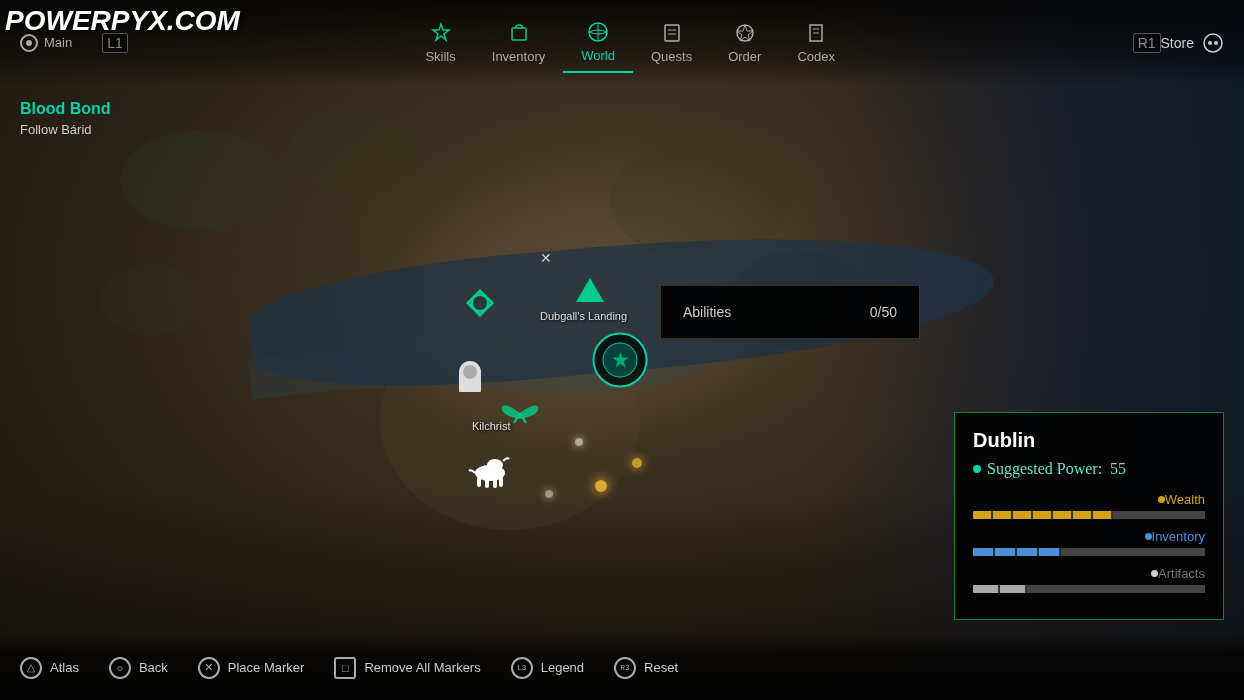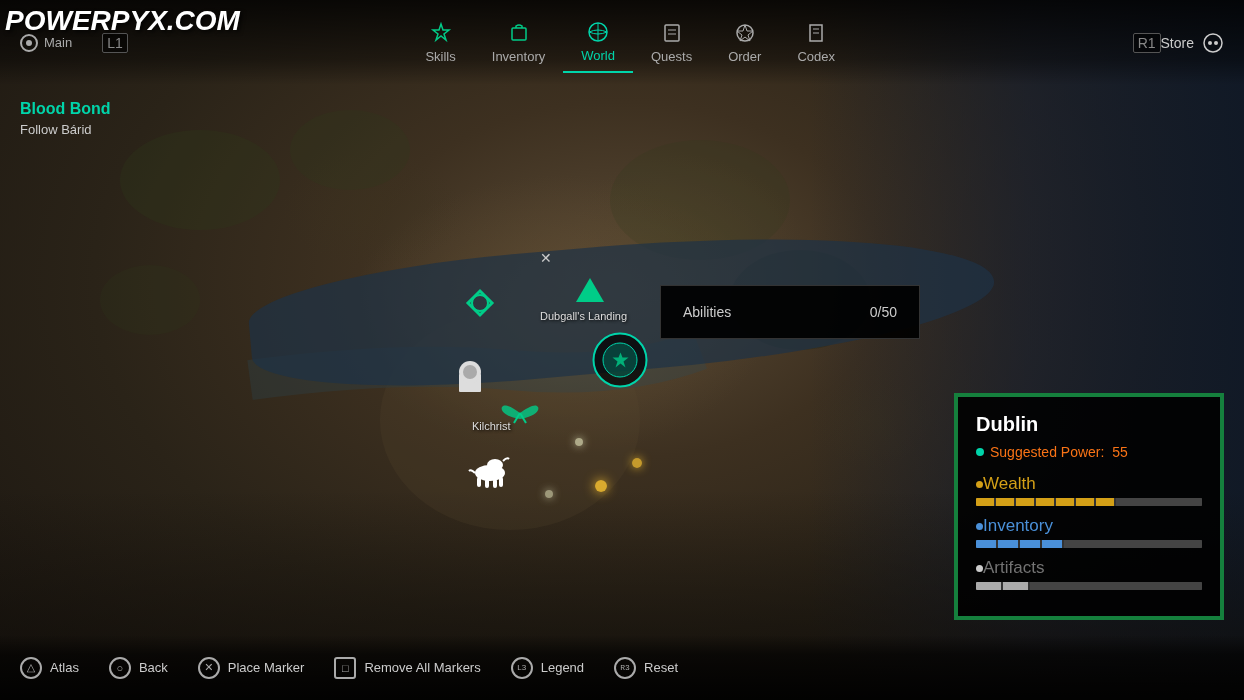--- a/index.html
+++ b/index.html
@@ -290,21 +290,21 @@
       border-radius: 50%;
       z-index: 110;
     }
 
     
     #dublin-panel {
       position: absolute;
       bottom: 80px;
       right: 20px;
       background: rgba(0,0,0,0.88);
-      border: 4px solid #15803d;
+      border: 1px solid #15803d;
       padding: 16px 18px;
       width: 270px;
       z-index: 150;
     }
 
     .dublin-title {
       color: white;
       font-size: 20px;
       font-weight: bold;
       margin-bottom: 8px;
@@ -318,33 +318,35 @@
     }
 
     .power-dot {
       width: 8px;
       height: 8px;
       background: #00d4aa;
       border-radius: 50%;
     }
 
     .power-text {
-      color: #f97316;
-      font-size: 14px;
+      color: #5eead4;
+      font-size: 16px;
+      font-family: Liberation Serif, serif;
     }
 
     .stat-row {
       margin-bottom: 10px;
     }
 
     .stat-label {
-      font-size: 17px;
+      font-size: 13px;
       margin-bottom: 4px;
       display: flex;
       align-items: center;
+      justify-content: flex-end;
     }
 
     .stat-dot-gold {
       width: 7px;
       height: 7px;
       background: #d4a017;
       border-radius: 50%;
     }
 
     .stat-dot-blue {

